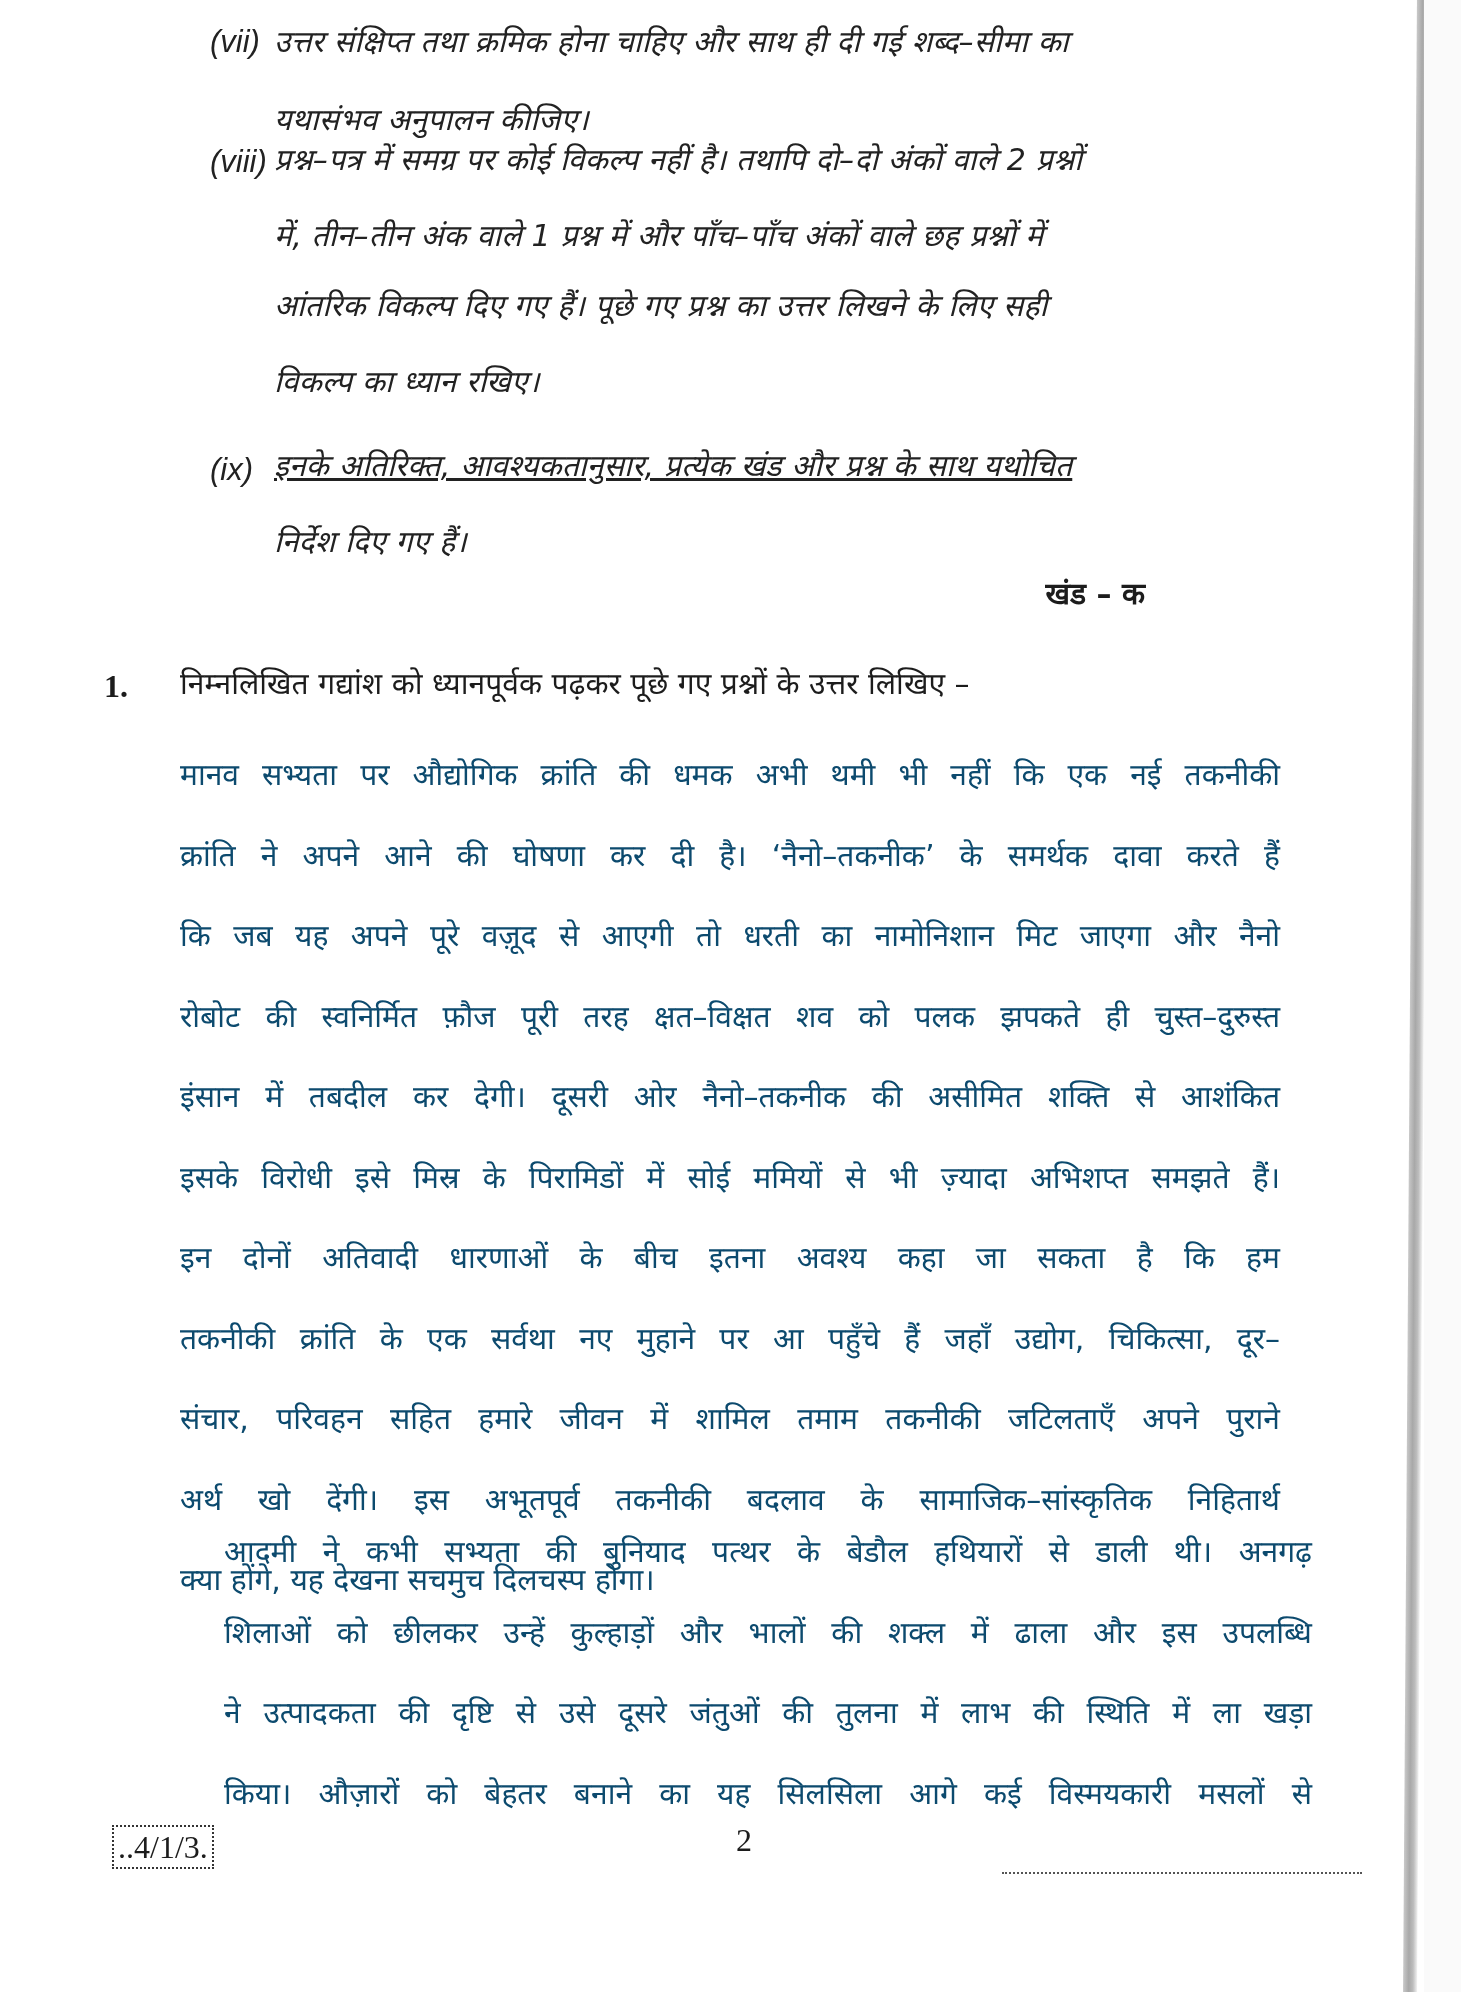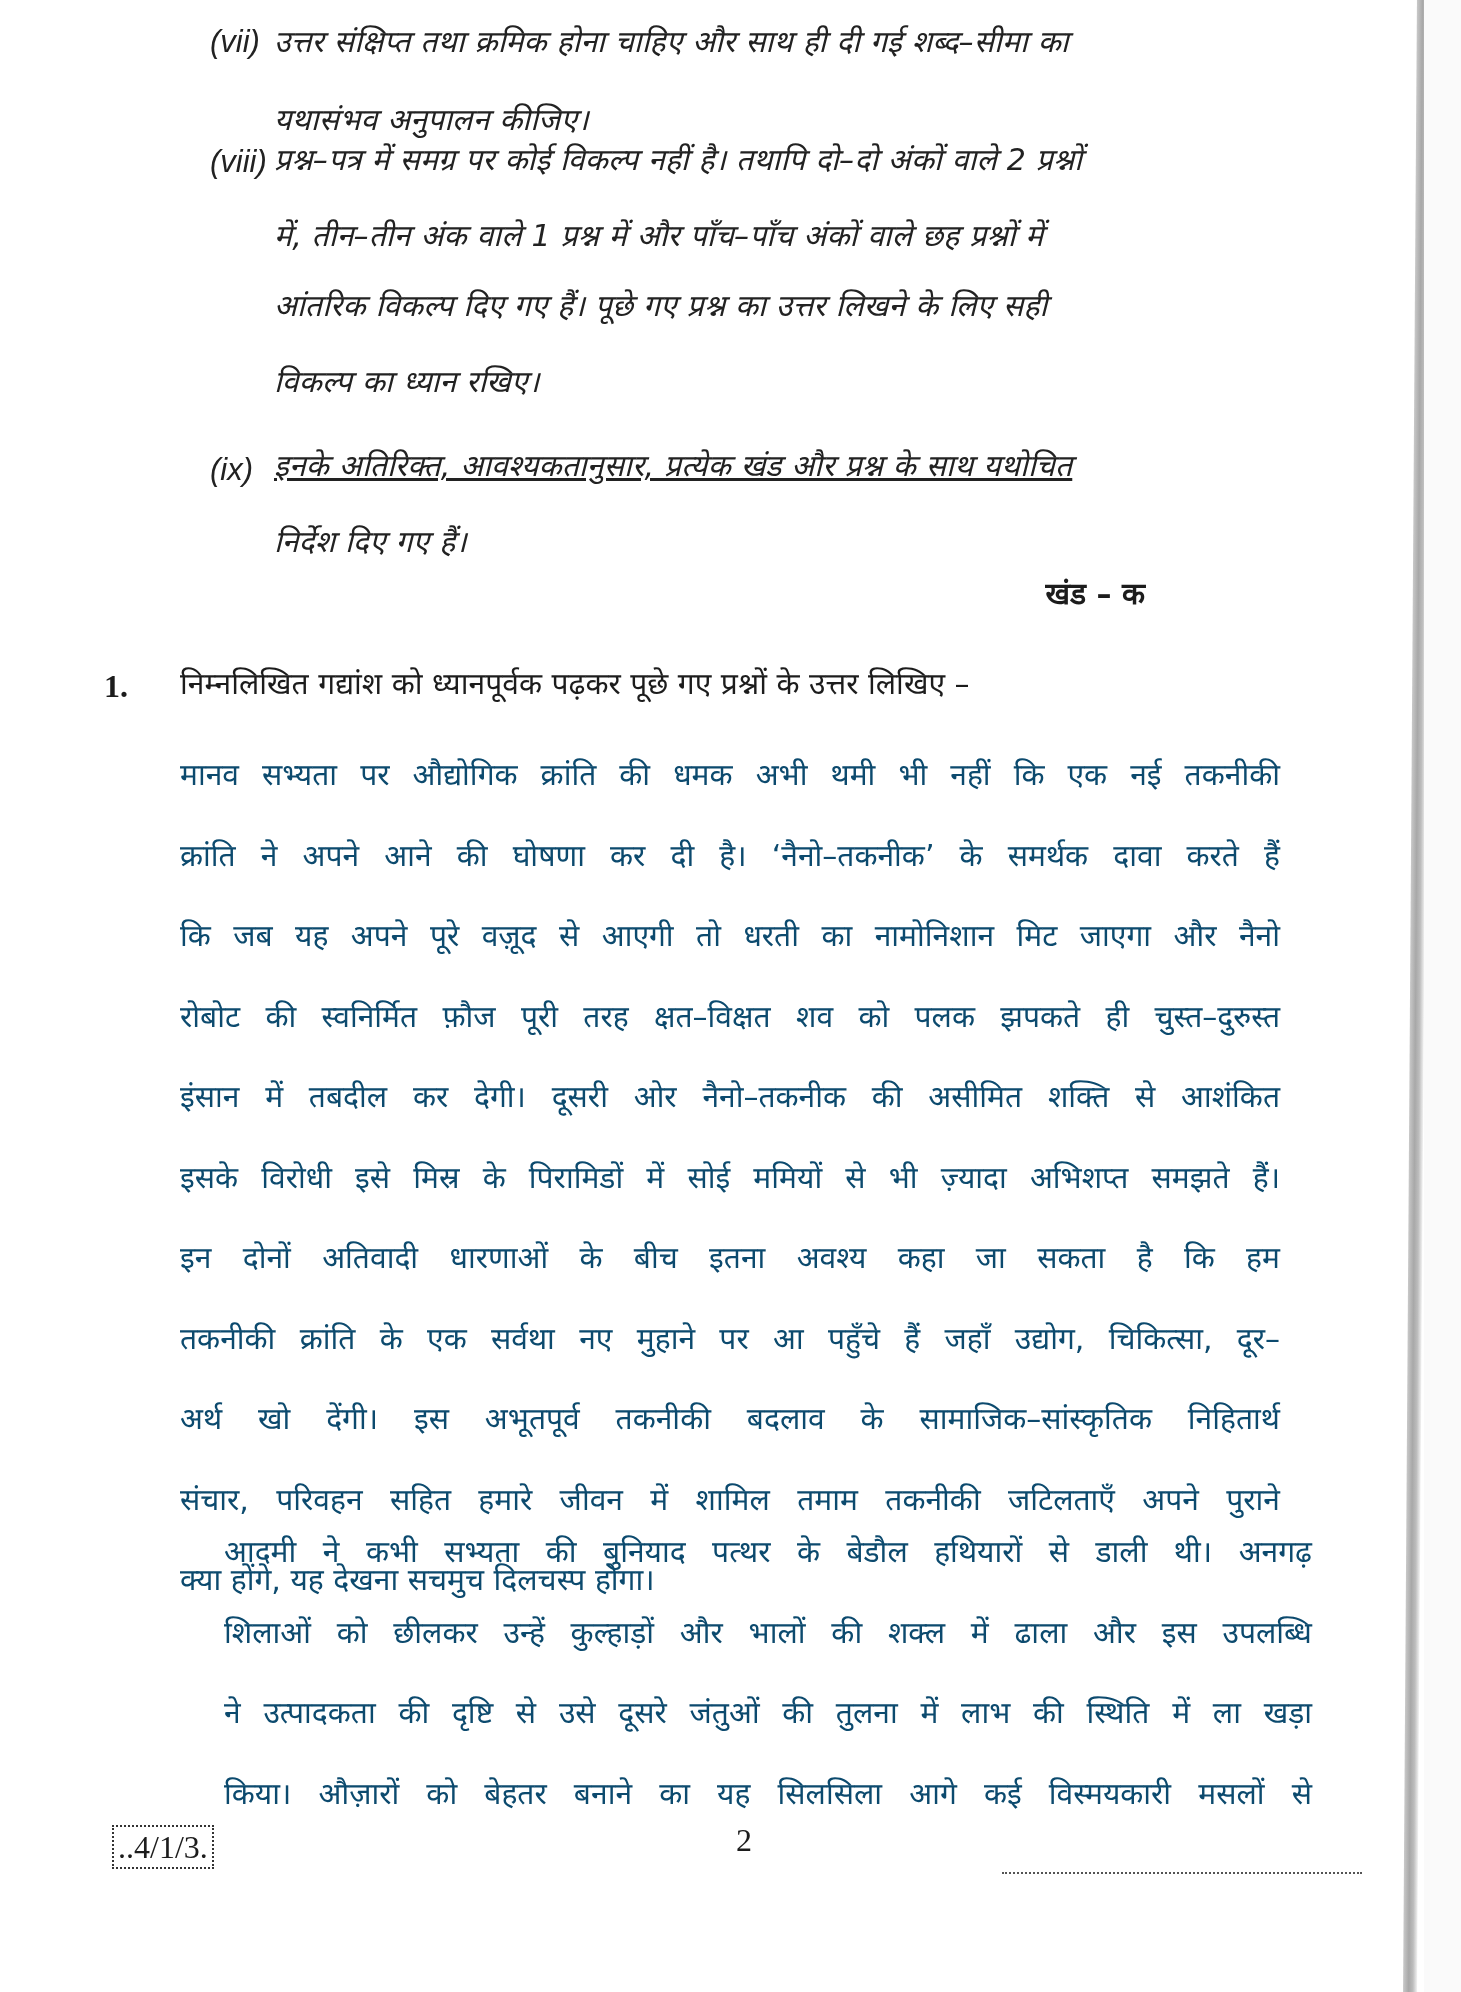--- a/index.html
+++ b/index.html
@@ -108,22 +108,22 @@
 
 <div class="para" style="top:735px;">
   <span class="line">मानव सभ्यता पर औद्योगिक क्रांति की धमक अभी थमी भी नहीं कि एक नई तकनीकी</span>
   <span class="line">क्रांति ने अपने आने की घोषणा कर दी है। ‘नैनो–तकनीक’ के समर्थक दावा करते हैं</span>
   <span class="line">कि जब यह अपने पूरे वज़ूद से आएगी तो धरती का नामोनिशान मिट जाएगा और नैनो</span>
   <span class="line">रोबोट की स्वनिर्मित फ़ौज पूरी तरह क्षत–विक्षत शव को पलक झपकते ही चुस्त–दुरुस्त</span>
   <span class="line">इंसान में तबदील कर देगी। दूसरी ओर नैनो–तकनीक की असीमित शक्ति से आशंकित</span>
   <span class="line">इसके विरोधी इसे मिस्र के पिरामिडों में सोई ममियों से भी ज़्यादा अभिशप्त समझते हैं।</span>
   <span class="line">इन दोनों अतिवादी धारणाओं के बीच इतना अवश्य कहा जा सकता है कि हम</span>
   <span class="line">तकनीकी क्रांति के एक सर्वथा नए मुहाने पर आ पहुँचे हैं जहाँ उद्योग, चिकित्सा, दूर–</span>
+  <span class="line">संचार, परिवहन सहित हमारे जीवन में शामिल तमाम तकनीकी जटिलताएँ अपने पुराने</span>
   <span class="line">अर्थ खो देंगी। इस अभूतपूर्व तकनीकी बदलाव के सामाजिक–सांस्कृतिक निहितार्थ</span>
-  <span class="line">संचार, परिवहन सहित हमारे जीवन में शामिल तमाम तकनीकी जटिलताएँ अपने पुराने</span>
   <span class="line last">क्या होंगे, यह देखना सचमुच दिलचस्प होगा।</span>
 </div>
 
 <div class="para" style="top:1512px; left:192px; width:1088px;margin-left:32px;">
   <span class="line">आदमी ने कभी सभ्यता की बुनियाद पत्थर के बेडौल हथियारों से डाली थी। अनगढ़</span>
   <span class="line">शिलाओं को छीलकर उन्हें कुल्हाड़ों और भालों की शक्ल में ढाला और इस उपलब्धि</span>
   <span class="line">ने उत्पादकता की दृष्टि से उसे दूसरे जंतुओं की तुलना में लाभ की स्थिति में ला खड़ा</span>
   <span class="line">किया। औज़ारों को बेहतर बनाने का यह सिलसिला आगे कई विस्मयकारी मसलों से</span>
 </div>
 

